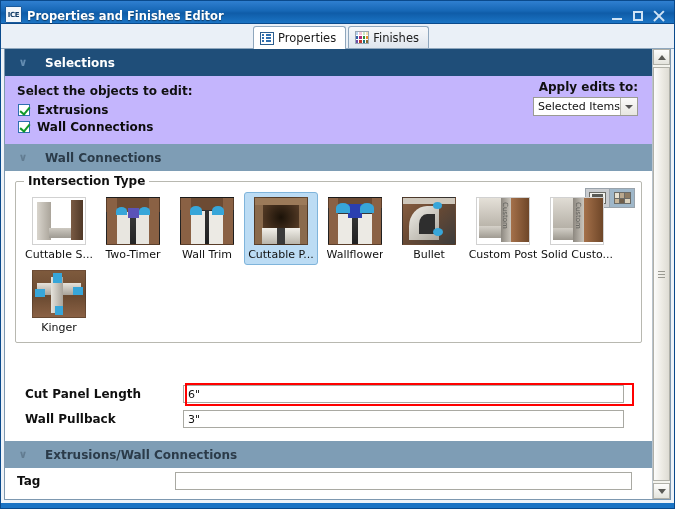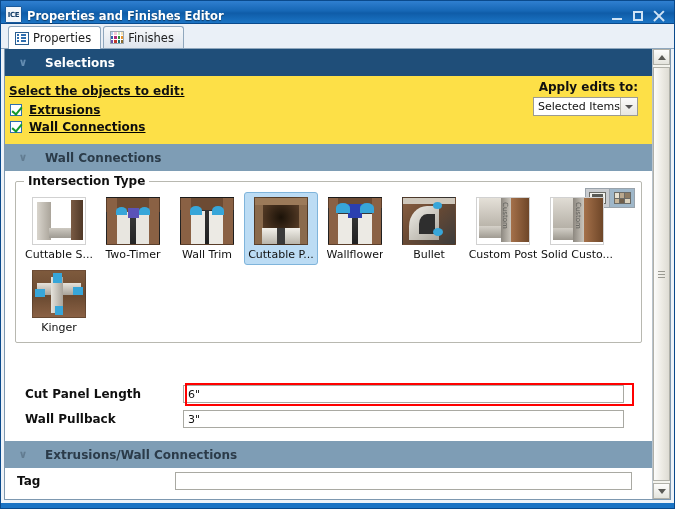--- a/index.html
+++ b/index.html
@@ -87,20 +87,21 @@
   
   .tabstrip {
     flex: 0 0 24px;
     height: 24px;
     background: #eaf0f7;
     display: flex;
     align-items: flex-end;
     padding-left: 7px;
     border-bottom: 1px solid #8fa7bd;
     position: relative;
+    justify-content: center;
   }
   .tab {
     height: 22px;
     box-sizing: border-box;
     display: flex;
     align-items: center;
     gap: 4px;
     padding: 0 9px 0 6px;
     border: 1px solid #8fa7bd;
     border-bottom: none;
@@ -190,21 +191,21 @@
   .chev {
     width: 16px;
     font-size: 11px;
     opacity: .62;
     margin-right: 14px;
     text-align: center;
   }
   .sec-header.dark .chev { color: #8fb4d6; }
   .sec-header.light .chev { color: #51687c; }
 
-  .sec-body { background: #fde047; padding: 6px 10px 7px 2px; text-decoration: underline; }
+  .sec-body { background: #c4b5fd; padding: 6px 10px 7px 10px; }
 
   .row-label {
     font-weight: bold;
     font-size: 12px;
     color: #101010;
     margin: 2px 0 5px 2px;
   }
 
   .btnrow { display: flex; gap: 9px; margin: 2px 0 7px 2px; }
   .btn {

